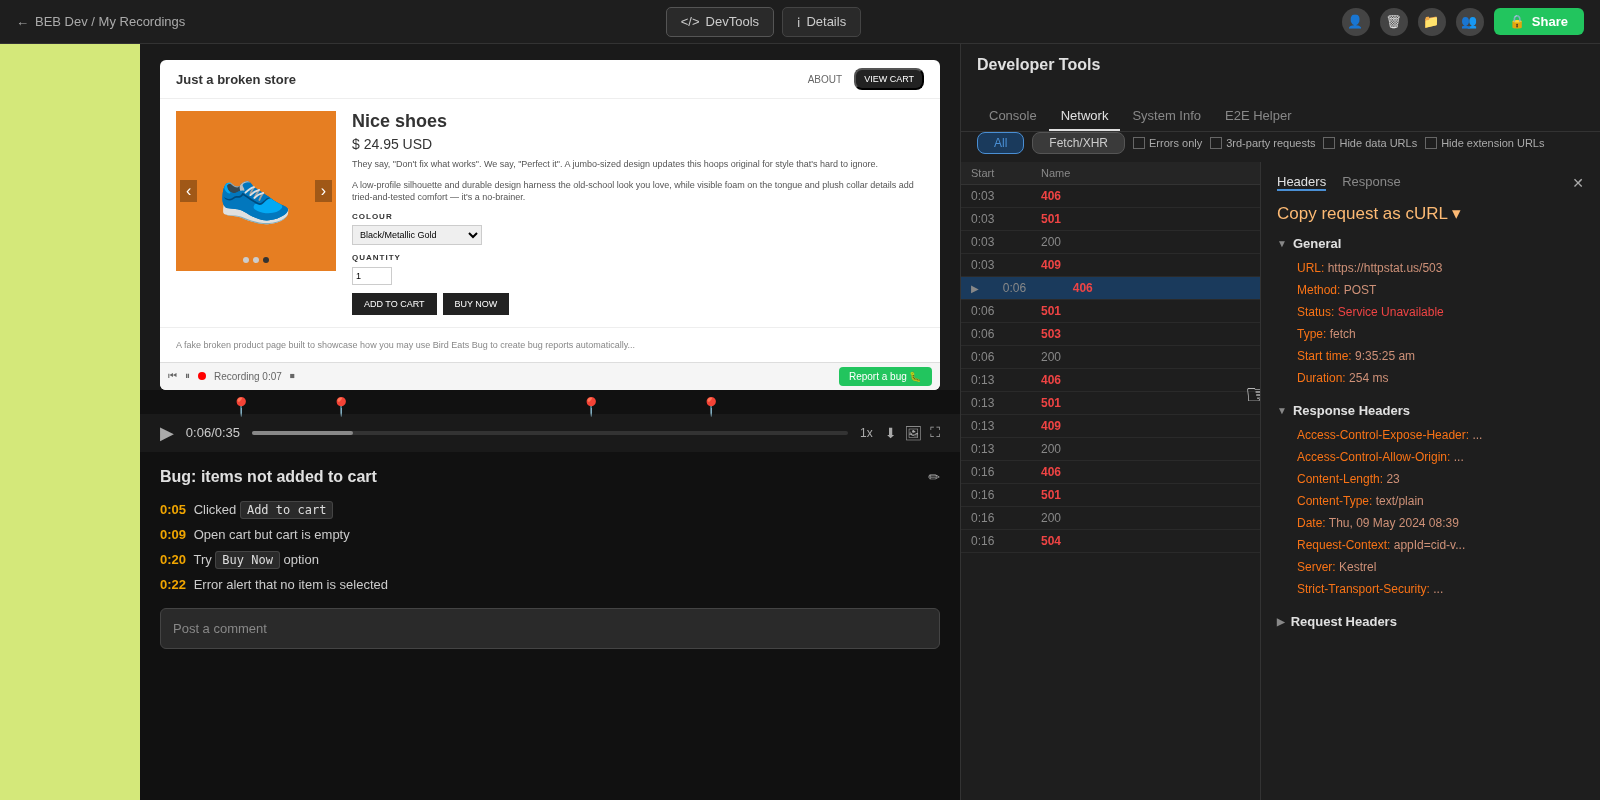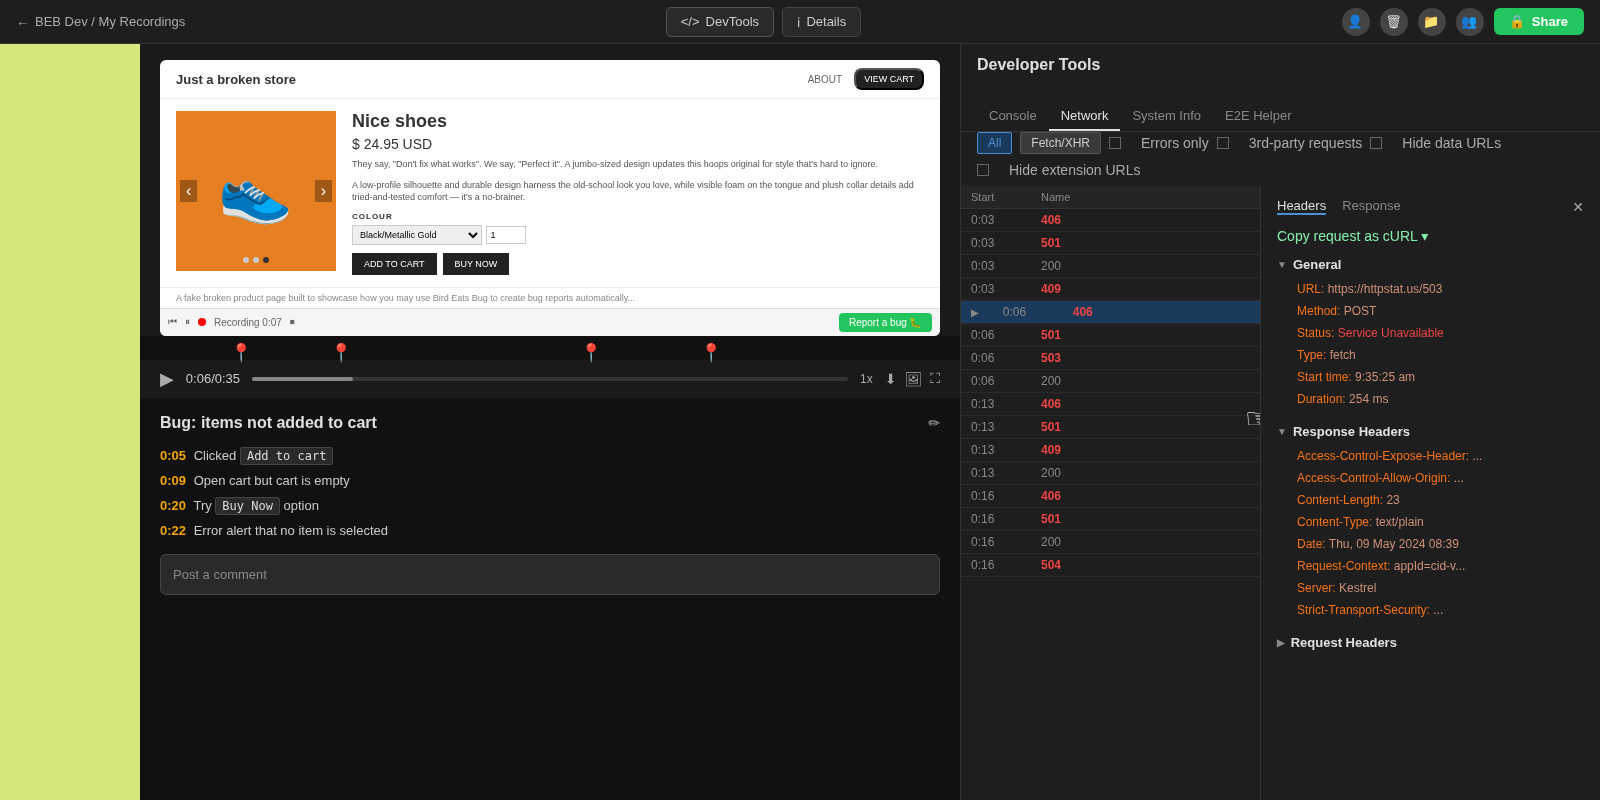--- a/index.html
+++ b/index.html
@@ -45,21 +45,21 @@
     .fake-product-name { font-size: 18px; font-weight: 600; margin-bottom: 4px; }
     .fake-price { font-size: 14px; margin-bottom: 6px; }
     .fake-desc { font-size: 9px; color: #555; line-height: 1.4; margin-bottom: 8px; }
     .fake-colour-label { font-size: 8px; font-weight: 700; letter-spacing: 1px; margin-bottom: 3px; }
     .fake-select { width: 130px; font-size: 9px; border: 1px solid #ccc; padding: 3px; margin-bottom: 8px; }
     .fake-qty-label { font-size: 8px; font-weight: 700; letter-spacing: 1px; margin-bottom: 3px; }
     .fake-qty-input { width: 40px; border: 1px solid #ccc; padding: 3px; font-size: 9px; margin-bottom: 8px; }
     .fake-btns { display: flex; gap: 6px; }
     .fake-add-btn { background: #222; color: white; font-size: 9px; padding: 6px 12px; border: none; cursor: pointer; }
     .fake-buy-btn { background: #222; color: white; font-size: 9px; padding: 6px 12px; border: none; cursor: pointer; }
-    .fake-caption { font-size: 9px; color: #888; padding: 5px 16px; border-top: 1px solid #eee; }
+    .fake-caption { font-size: 9px; color: #888; padding: 12px 16px; border-top: 1px solid #eee; }
     .fake-recording-bar { background: #f5f5f5; padding: 4px 8px; display: flex; align-items: center; gap: 8px; font-size: 10px; color: #666; border-top: 1px solid #ddd; }
     .rec-dot { width: 8px; height: 8px; background: red; border-radius: 50%; }
     .report-bug-btn { background: #22c55e; color: white; font-size: 10px; padding: 4px 10px; border-radius: 4px; cursor: pointer; margin-left: auto; }
 
     
     .playback-bar { padding: 8px 20px; display: flex; align-items: center; gap: 12px; background: #1a1a1a; flex-shrink: 0; }
     .play-btn { color: #aaa; font-size: 18px; cursor: pointer; }
     .time-display { font-size: 13px; color: #ccc; }
     .timeline-track { flex: 1; height: 4px; background: #333; border-radius: 2px; position: relative; cursor: pointer; }
     .timeline-fill { height: 100%; width: 17%; background: #888; border-radius: 2px; }
@@ -85,44 +85,44 @@
     .devtools-tabs { display: flex; gap: 0; border-bottom: 1px solid #333; margin: 0 -16px; padding: 0 16px; }
     .devtools-tab { font-size: 13px; color: #888; padding: 6px 12px; cursor: pointer; border-bottom: 2px solid transparent; margin-top: 18px; }
     .devtools-tab.active { color: #e0e0e0; border-bottom-color: #e0e0e0; }
 
     
     .network-panel { display: flex; flex-direction: column; flex: 1; overflow: hidden; }
     .network-filters { padding: 10px 16px; display: flex; align-items: center; gap: 8px; flex-shrink: 0; flex-wrap: wrap; }
     .filter-input { background: #2a2a2a; border: 1px solid #444; border-radius: 4px; color: #ccc; padding: 5px 10px; font-size: 12px; width: 160px; }
     .invert-label { display: flex; align-items: center; gap: 4px; font-size: 12px; color: #aaa; cursor: pointer; }
     .filter-row2 { padding: 0 16px 8px; display: flex; align-items: center; gap: 8px; flex-shrink: 0; flex-wrap: wrap; }
-    .filter-btn { background: #3a3a3a; border: 1px solid #555; color: #ccc; padding: 3px 10px; border-radius: 2px; font-size: 12px; cursor: pointer; }
+    .filter-btn { background: #3a3a3a; border: 1px solid #555; color: #ccc; padding: 3px 16px; border-radius: 8px; font-size: 12px; cursor: pointer; }
     .filter-btn.active { background: #1a3a5c; border-color: #4a8fd4; color: #4a8fd4; }
-    .checkbox-label { display: flex; align-items: center; gap: 20px; font-size: 14px; color: #aaa; cursor: pointer; }
+    .checkbox-label { display: flex; align-items: center; gap: 4px; font-size: 11px; color: #aaa; cursor: pointer; }
 
     
     .network-body { display: flex; flex: 1; overflow: hidden; }
     .network-table { width: 300px; flex-shrink: 0; border-right: 1px solid #333; overflow-y: auto; }
     .network-table-header { display: flex; background: #252525; border-bottom: 1px solid #333; padding: 5px 10px; font-size: 11px; color: #888; gap: 20px; flex-shrink: 0; }
     .col-start { width: 50px; }
     .col-name { flex: 1; }
     .network-row { display: flex; align-items: center; padding: 4px 10px; font-size: 12px; gap: 20px; border-bottom: 1px solid #2a2a2a; cursor: pointer; }
     .network-row.selected { background: #1a3a5c; }
     .row-start { width: 50px; color: #888; }
     .row-status-red { color: #ef4444; font-weight: 600; }
     .row-status-green { color: #888; }
     .expand-arrow { color: #888; font-size: 10px; margin-right: 4px; }
 
     
     .headers-panel { flex: 1; overflow-y: auto; padding: 12px 16px; }
     .headers-top { display: flex; align-items: center; justify-content: space-between; margin-bottom: 12px; }
     .headers-tabs { display: flex; gap: 16px; }
     .headers-tab { font-size: 13px; color: #888; cursor: pointer; }
     .headers-tab.active { color: #e0e0e0; border-bottom: 2px solid #4a8fd4; }
-    .copy-curl { font-size: 14px; color: #86efac; cursor: pointer; }
+    .copy-curl { font-size: 17px; color: #fdba74; cursor: pointer; }
     .section-header { display: flex; align-items: center; gap: 6px; font-size: 13px; font-weight: 600; color: #e0e0e0; margin-bottom: 8px; }
     .section-arrow { color: #888; font-size: 10px; }
     .header-item { font-size: 12px; margin-bottom: 4px; line-height: 1.5; }
     .header-key { color: #f97316; margin-left: 20px; }
     .header-val { color: #ce9178; }
     .header-val-red { color: #ef4444; }
     .header-section { margin-bottom: 16px; }
     .close-icon { color: #aaa; cursor: pointer; font-size: 14px; }
 
     
@@ -191,20 +191,21 @@
             </div>
             <div class="fake-details">
               <div class="fake-product-name">Nice shoes</div>
               <div class="fake-price">$ 24.95 USD</div>
               <div class="fake-desc">They say, "Don't fix what works". We say, "Perfect it". A jumbo-sized design updates this hoops original for style that's hard to ignore.</div>
               <div class="fake-desc">A low-profile silhouette and durable design harness the old-school look you love, while visible foam on the tongue and plush collar details add tried-and-tested comfort — it's a no-brainer.</div>
               <div class="fake-colour-label">COLOUR</div>
               <select class="fake-select">
                 <option>Black/Metallic Gold</option>
               </select>
+              <div class="fake-qty-label">QUANTITY</div>
               <input class="fake-qty-input" type="number" value="1" style="">
               <div class="fake-btns">
                 <button class="fake-add-btn">ADD TO CART</button>
                 <button class="fake-buy-btn">BUY NOW</button>
               </div>
             </div>
           </div>
           <div class="fake-caption">A fake broken product page built to showcase how you may use Bird Eats Bug to create bug reports automatically...</div>
           <div class="fake-recording-bar">
             <span style="font-size:10px;">⏮</span>

